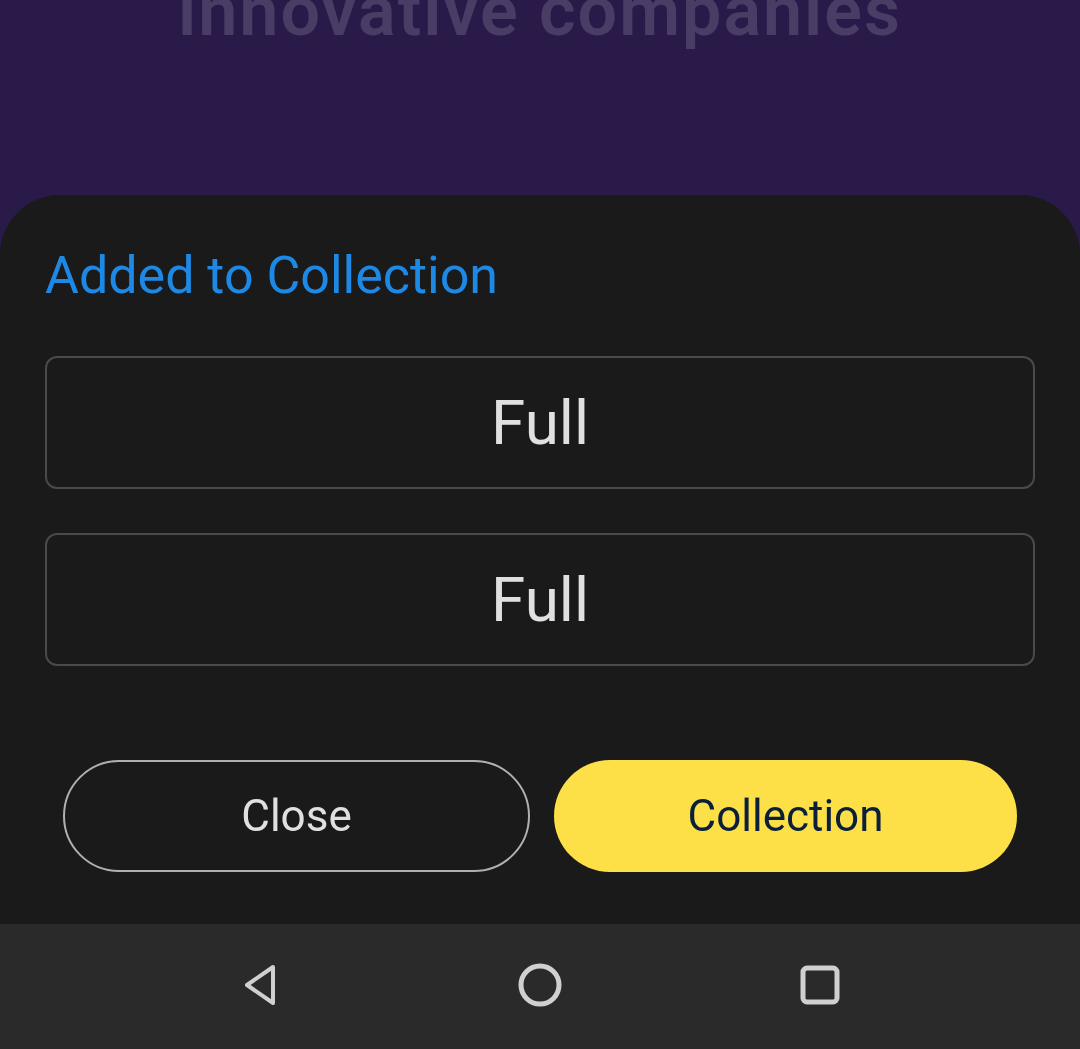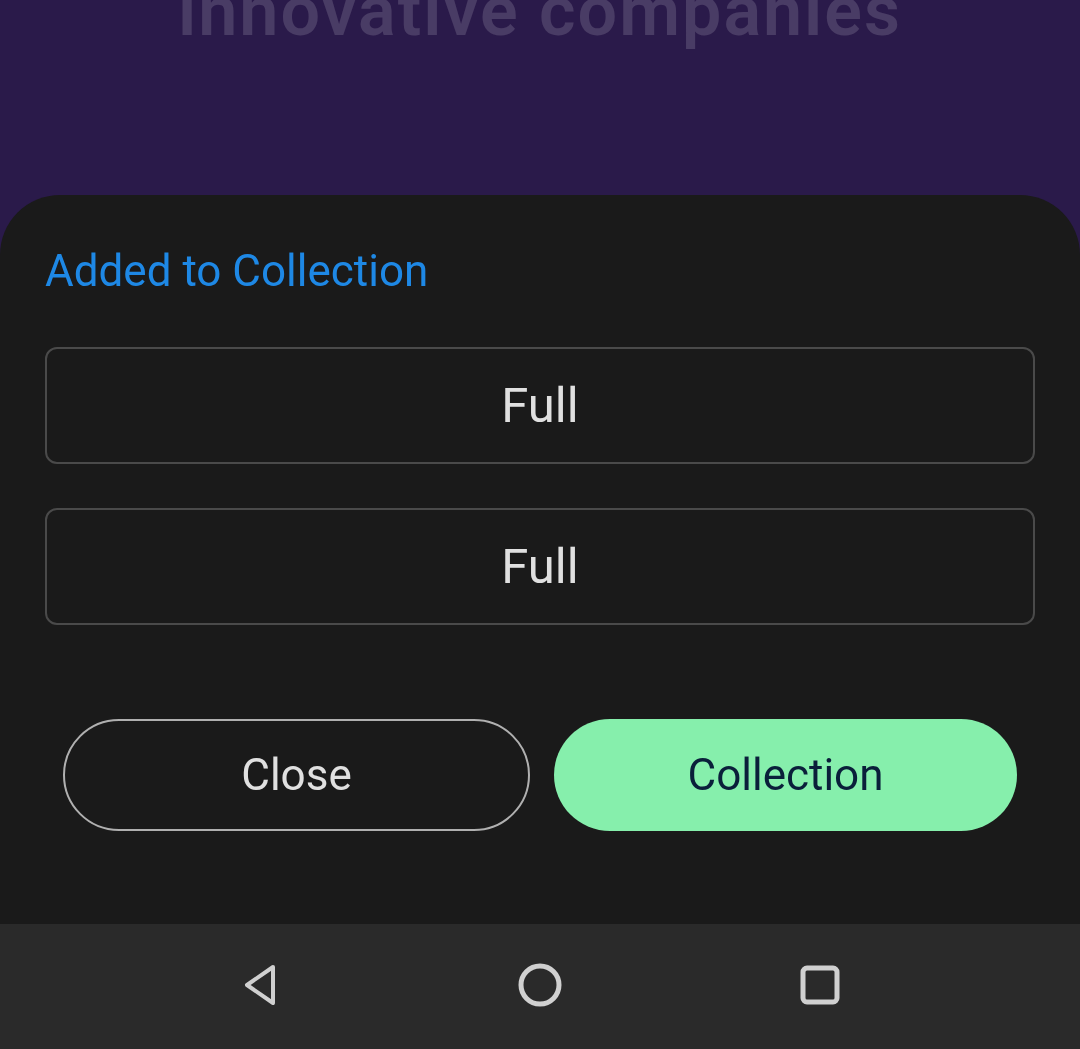--- a/index.html
+++ b/index.html
@@ -33,32 +33,32 @@
       right: 0;
       top: 195px;
       background: #1a1a1a;
       border-top-left-radius: 60px;
       border-top-right-radius: 60px;
       padding: 50px 45px 60px 45px;
     }
 
     .sheet-title {
       color: #1e88e5;
-      font-size: 44px;
+      font-size: 52px;
       font-weight: 400;
       margin-bottom: 50px;
     }
 
     .option-button {
       width: 100%;
       background: transparent;
       border: 2px solid #4a4a4a;
       border-radius: 12px;
       color: #e0e0e0;
-      font-size: 49px;
+      font-size: 62px;
       font-weight: 400;
       padding: 28px 0;
       margin-bottom: 44px;
       text-align: center;
       cursor: pointer;
       font-family: inherit;
     }
 
     .action-row {
       display: flex;
@@ -78,21 +78,21 @@
       font-family: inherit;
     }
 
     .close-button {
       background: transparent;
       border: 2.5px solid #b0b0b0;
       color: #e0e0e0;
     }
 
     .collection-button {
-      background: #86efac;
+      background: #fde047;
       border: none;
       color: #0a1f3a;
     }
 
     .nav-bar {
       position: absolute;
       bottom: 0;
       left: 0;
       right: 0;
       height: 125px;

